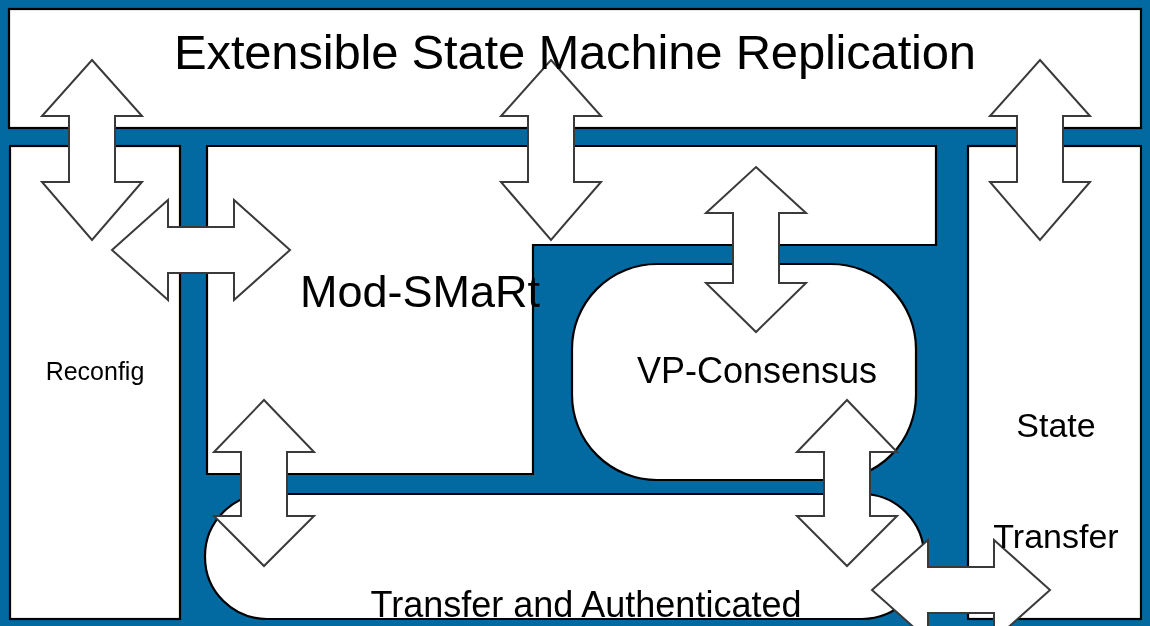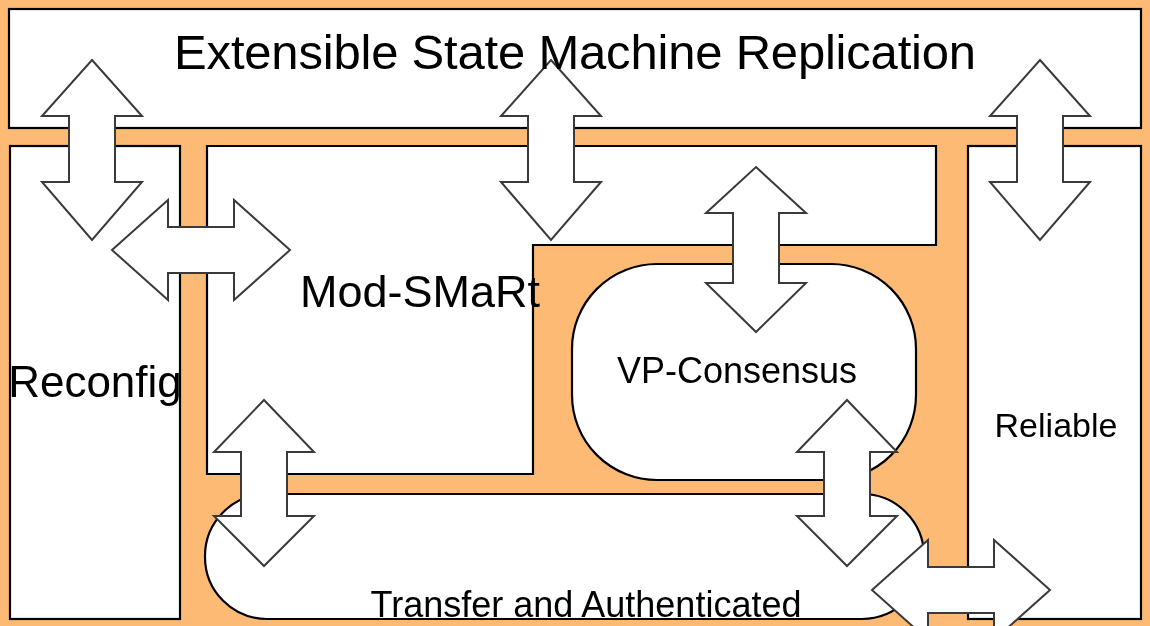--- a/index.html
+++ b/index.html
@@ -4,21 +4,21 @@
 <style>
   html, body {
     margin: 0;
     padding: 0;
     background: #ffffff;
   }
   #diagram-root {
     position: relative;
     width: 1150px;
     height: 626px;
-    background: #fdba74;
+    background: #0369a1;
     font-family: "Liberation Sans", sans-serif;
     overflow: hidden;
   }
   svg#diagram-svg {
     position: absolute;
     left: 0;
     top: 0;
     width: 1150px;
     height: 626px;
     display: block;
@@ -48,25 +48,26 @@
     font-size: 49px;
     letter-spacing: -0.2px;
   }
   #label-modsmart {
     left: 180px; top: 268px; width: 360px;
     font-size: 45px;
     text-align: right;
   }
   #label-reconfig {
     left: 6px; top: 358px; width: 178px;
-    font-size: 44px;
+    font-size: 25px;
   }
   #label-vpconsensus {
     left: 572px; top: 352px; width: 330px;
     font-size: 36px;
+    padding-left: 20px;
   }
   #label-statetransfer {
     left: 968px; top: 334px; width: 176px;
     font-size: 34px;
   }
   #label-channels {
     left: 236px; top: 508px; width: 700px;
     font-size: 36px;
   }
 </style>
@@ -181,21 +182,22 @@
 
   <div class="lbl" id="label-title">Extensible State Machine Replication</div>
 
   <div class="lbl" id="label-modsmart">Mod-SMaRt</div>
 
   <div class="lbl" id="label-reconfig">Reconfig</div>
 
   <div class="lbl" id="label-vpconsensus">VP-Consensus</div>
 
   <div class="lbl" id="label-statetransfer">
-    <div>Reliable</div>
+    <div>State</div>
+    <div>Transfer</div>
   </div>
 
   <div class="lbl" id="label-channels">
     <div>Transfer and Authenticated</div>
     
   </div>
 
 </div>
 
 </body></html>

